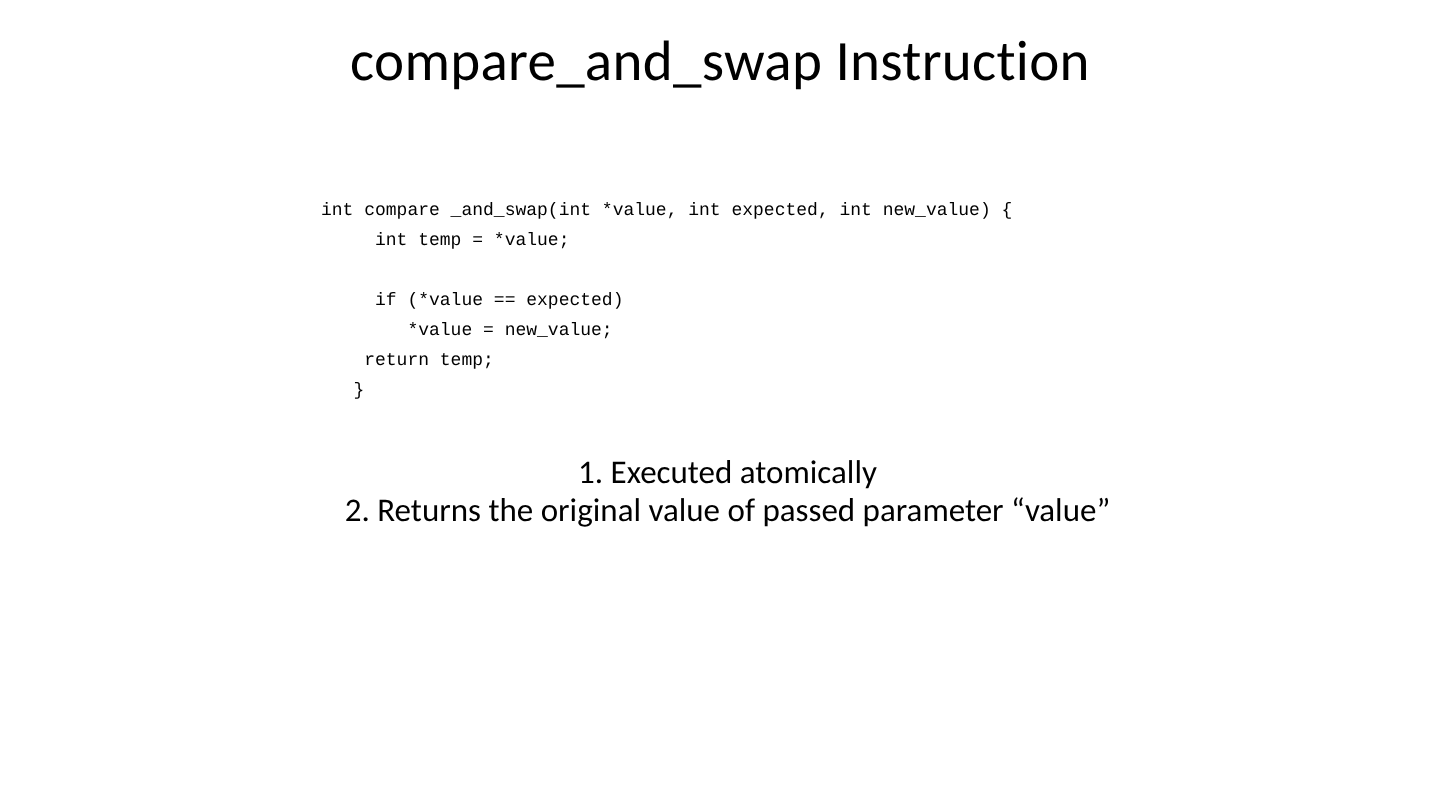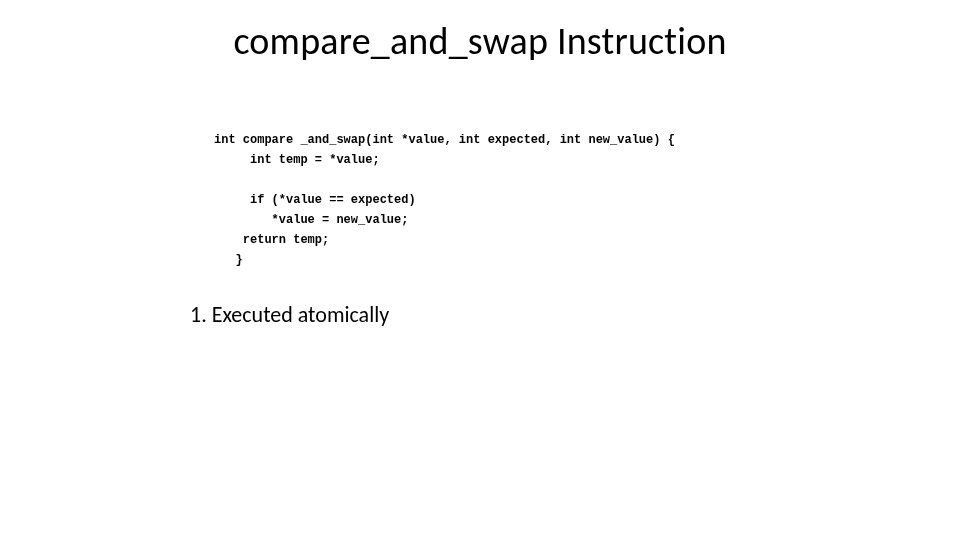--- a/index.html
+++ b/index.html
@@ -33,51 +33,53 @@
     left: 190px;
     font-size: 24px;
     font-weight: 400;
   }
   .code-block {
     position: absolute;
     top: 130px;
     left: 214px;
     font-family: "Courier New", Courier, monospace;
     font-size: 12px;
-    font-weight: bold;
+    font-weight: normal;
     line-height: 20px;
     white-space: pre;
   }
   .bullets {
     position: absolute;
     top: 302px;
     left: 190px;
     width: 590px;
     font-size: 22px;
     line-height: 25px;
   }
   .bullets .item {
     text-indent: -24px;
     padding-left: 24px;
     margin: 0;
+    text-align: center;
   }
 </style>
 </head>
 <body>
 
 <div class="slide">
 
   <div class="title">compare_and_swap Instruction</div>
 
 
   <div class="code-block"><span>int compare _and_swap(int *value, int expected, int new_value) {</span>
 <span>     int temp = *value;</span>
 <span></span>
 <span>     if (*value == expected)</span>
 <span>        *value = new_value;</span>
 <span>    return temp;</span>
 <span>   }</span></div>
 
   <div class="bullets">
     <p class="item">1. Executed atomically</p>
+    <p class="item">2. Returns the original value of passed parameter “value”</p>
   </div>
 
 </div>
 
 </body></html>

